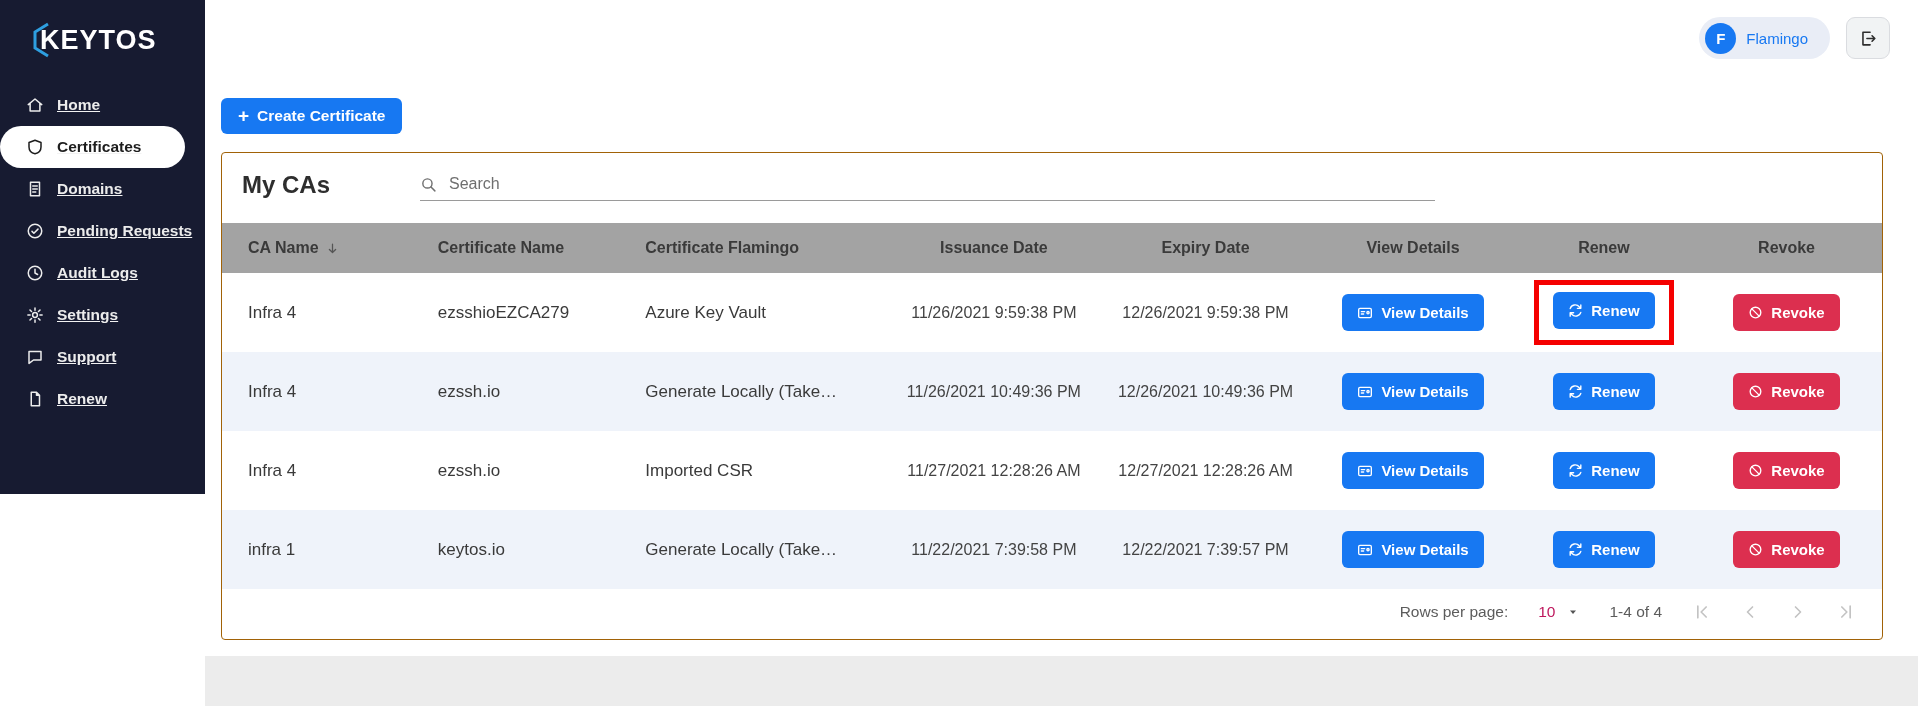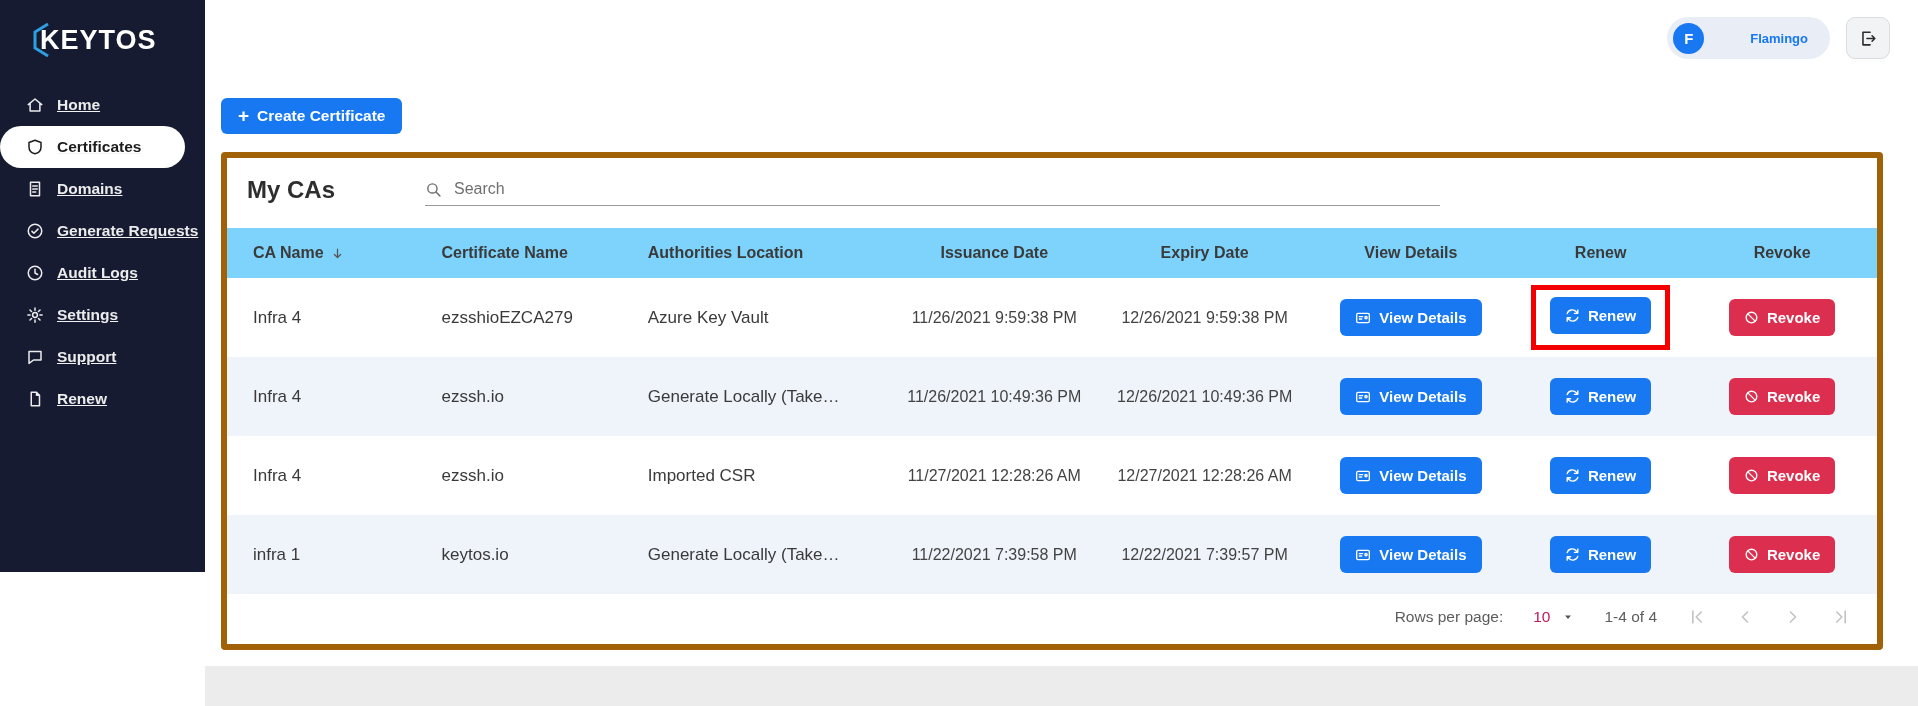--- a/index.html
+++ b/index.html
@@ -1,54 +1,54 @@
 <!DOCTYPE html>
 <html><head>
 <meta charset="utf-8">
 <style>
   * { box-sizing: border-box; margin: 0; padding: 0; }
   html,body { width:1918px; height:706px; overflow:hidden; }
   body { font-family: "Liberation Sans", sans-serif; display:flex; background:#fff; }
 
   
-  .sidebar { width:205px; min-width:205px; height:572px; background:#171b31; color:#f2f2f2; display:flex; flex-direction:column; }
+  .sidebar { width:205px; min-width:205px; height:494px; background:#171b31; color:#f2f2f2; display:flex; flex-direction:column; }
   .logo { display:flex; align-items:center; height:80px; padding-left:30px; }
   .logo-mark { color:#2e9fe0; display:flex; }
   .logo-text { font-size:27px; font-weight:bold; letter-spacing:1px; color:#fff; margin-left:-12px; }
   .nav { display:flex; flex-direction:column; margin-top:4px;text-decoration:underline; }
   .nav-item { display:flex; align-items:center; gap:13px; height:42px; padding-left:26px; font-size:15.5px; font-weight:600; color:#ececec; cursor:pointer; }
   .nav-item .nicon { display:flex; width:18px; }
   .nav-item.active { background:#fff; color:#1d1d1d; border-radius:24px; margin-right:20px; }
 
   
   .main { flex:1; display:flex; flex-direction:column; background:#fff; min-width:0; }
   .topbar { height:76px; display:flex; align-items:center; justify-content:flex-end; gap:16px; padding-right:28px; background:#fff; }
   .user-chip { display:flex; align-items:center; gap:10px; background:#e9edf6; border-radius:21px; height:42px; padding:5px 22px 5px 6px; cursor:pointer; }
   .avatar { width:31px; height:31px; border-radius:50%; background:#1778f2; color:#fff; font-size:15px; font-weight:bold; display:flex; align-items:center; justify-content:center; }
-  .user-name { color:#1778f2; font-size:13px; font-weight:700;margin-left:36px; }
+  .user-name { color:#1778f2; font-size:15px; font-weight:400; }
   .logout-btn { width:44px; height:42px; border-radius:9px; background:#f1f3f4; border:1px solid #dadce0; display:flex; align-items:center; justify-content:center; color:#2d2d2d; cursor:pointer; }
 
   .content { padding:0 35px 0 16px; }
   .title-row { display:flex; align-items:center; gap:38px; margin-top:22px; }
   .page-title { font-size:38px; font-weight:bold; color:#2d2d2d; letter-spacing:-0.5px; }
   .btn { display:inline-flex; align-items:center; gap:8px; border:none; border-radius:6px; cursor:pointer; font-family:"Liberation Sans",sans-serif; font-weight:bold; }
   .btn-blue { background:#1778f2; color:#fff; }
   .btn-red  { background:#dc2f4f; color:#fff; }
   .create-btn { font-size:15.5px; padding:9px 17px; }
   .plus-glyph { font-size:19px; font-weight:bold; line-height:14px; }
 
-  .card { margin-top:18px; background:#fff; border:6px solid #a16207; border-radius:4px; }
+  .card { margin-top:18px; background:#fff; border:1px solid #a16207; border-radius:4px; }
   .card-header { display:flex; align-items:flex-end; gap:90px; padding:18px 30px 12px 20px; }
   .card-title { font-size:24px; font-weight:bold; color:#2e2e2e; padding-bottom:2px; }
   .search-wrap { flex:1; max-width:1015px; display:flex; align-items:center; gap:12px; border-bottom:1px solid #9a9a9a; padding-bottom:7px; color:#6f6f6f; }
   .search-wrap input { border:none; outline:none; flex:1; font-size:16px; font-family:"Liberation Sans",sans-serif; color:#333; background:transparent; }
   .search-wrap input::placeholder { color:#6f6f6f; }
 
   table { width:100%; border-collapse:collapse; margin-top:10px; table-layout:fixed; }
-  thead th { background:#7dd3fc; height:50px; font-size:16px; font-weight:bold; color:#3a3a3a; }
+  thead th { background:#a3a3a3; height:50px; font-size:16px; font-weight:bold; color:#3a3a3a; }
   tbody td { height:79px; font-size:17px; color:#3a3a3a; }
   tbody tr:nth-child(even) { background:#eff3fa; }
   .al { text-align:left; }
   .ac { text-align:center; }
   .pad-first { padding-left:26px; }
   td.date-cell { font-size:16px; color:#434343; }
   .th-sort { display:inline-flex; align-items:center; gap:6px; cursor:pointer; }
   .sort-icon { color:#555; display:inline-flex; }
 
   .tbl-btn { font-size:15px; padding:10px 15px; }
@@ -100,21 +100,21 @@
         </span>
       <span>Domains</span>
     </div>
     <div class="nav-item">
       <span class="nicon">
           <svg width="18" height="18" viewBox="0 0 24 24" fill="none" stroke="currentColor" stroke-width="2" stroke-linecap="round" stroke-linejoin="round">
             <circle cx="12" cy="12" r="9"></circle>
             <path d="M8 12.5l2.5 2.5L16 9.5"></path>
           </svg>
         </span>
-      <span>Generate Requests</span>
+      <span>Pending Requests</span>
     </div>
     <div class="nav-item">
       <span class="nicon">
           <svg width="18" height="18" viewBox="0 0 24 24" fill="none" stroke="currentColor" stroke-width="2" stroke-linecap="round" stroke-linejoin="round">
             <circle cx="12" cy="12" r="9"></circle>
             <path d="M12 7v5l3.5 2"></path>
           </svg>
         </span>
       <span>Audit Logs</span>
     </div>
@@ -201,21 +201,21 @@
               <span class="th-sort">
                 <span>CA Name</span>
                 <span class="sort-icon">
                     <svg width="15" height="15" viewBox="0 0 24 24" fill="none" stroke="currentColor" stroke-width="2" stroke-linecap="round" stroke-linejoin="round">
                       <path d="M12 5v13M7 13.5l5 5 5-5"></path>
                     </svg>
                   </span>
               </span>
             </th>
             <th class="al">Certificate Name</th>
-            <th class="al">Authorities Location</th>
+            <th class="al">Certificate Flamingo</th>
             <th class="ac">Issuance Date</th>
             <th class="ac">Expiry Date</th>
             <th class="ac">View Details</th>
             <th class="ac">Renew</th>
             <th class="ac">Revoke</th>
           </tr>
         </thead>
         <tbody>
 
           <tr>

